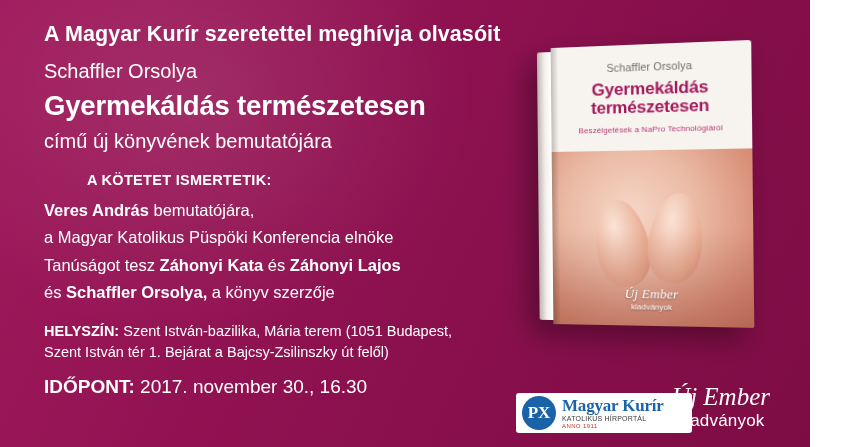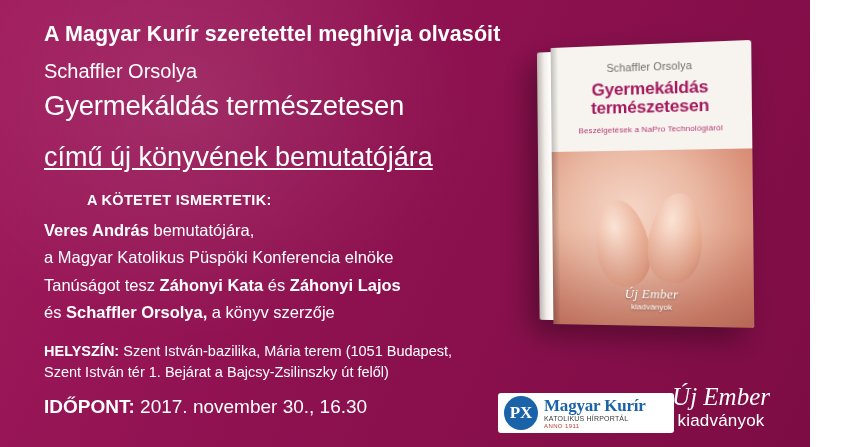--- a/index.html
+++ b/index.html
@@ -39,30 +39,29 @@
     margin-bottom: 13px;
     white-space: nowrap;
   }
   .line-author {
     font-size: 20px;
     font-weight: normal;
     margin-bottom: 7px;
   }
   .line-title {
     font-size: 27.5px;
-    font-weight: normal;
+    font-weight: bold;
     letter-spacing: -0.2px;
-    margin-bottom: 20px;
+    margin-bottom: 8px;
     white-space: nowrap;
   }
   .line-sub {
-    font-size: 27px;
+    font-size: 20px;
     font-weight: normal;
     margin-bottom: 19px;
-    text-decoration: underline;
   }
   .line-presenters-head {
     font-size: 14.5px;
     font-weight: bold;
     letter-spacing: 0.3px;
     margin-bottom: 11px;
     margin-left: 43px;
   }
   .p-line {
     font-size: 16.5px;
@@ -170,21 +169,21 @@
   .book-spine {
     position: absolute;
     left: 0; top: 0; bottom: 0;
     width: 7px;
     background: linear-gradient(to right, rgba(0,0,0,0.22), rgba(0,0,0,0.02));
   }
 
   
   .logo-kurir {
     position: absolute;
-    left: 498px; bottom: 14px;
+    left: 516px; bottom: 14px;
     width: 176px; height: 40px;
     background: #ffffff;
     border-radius: 3px;
     display: flex;
     align-items: center;
     padding: 0 6px;
     gap: 6px;
   }
   .kurir-badge {
     width: 34px; height: 34px;

